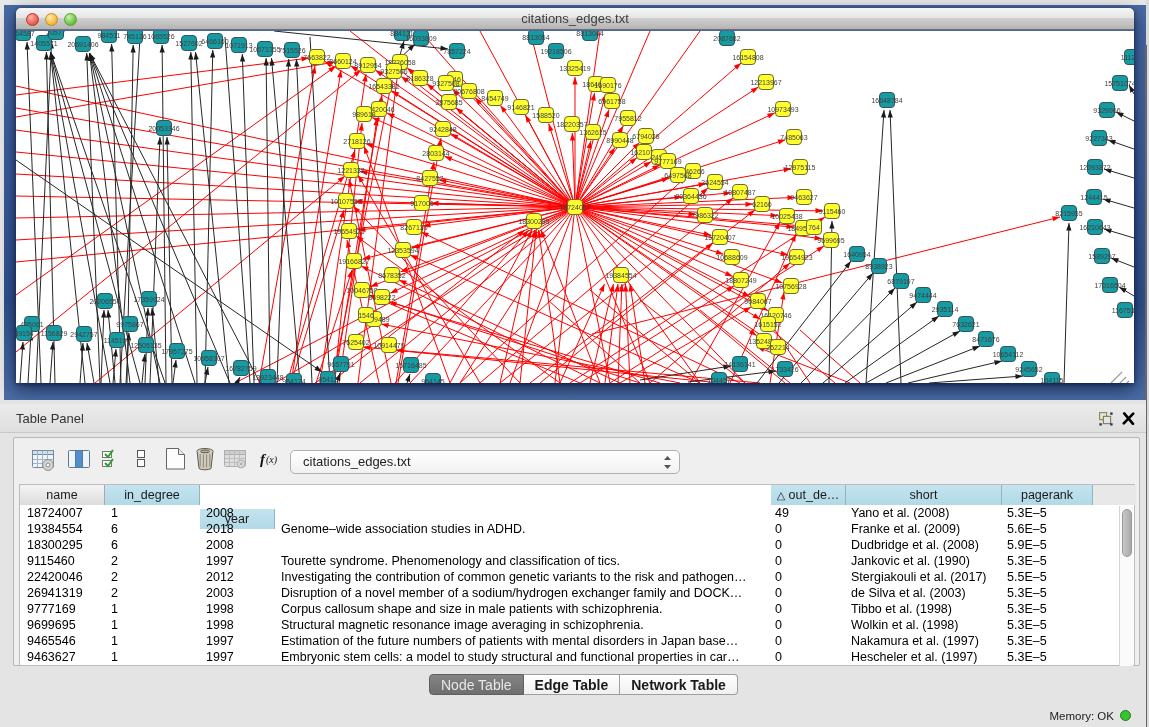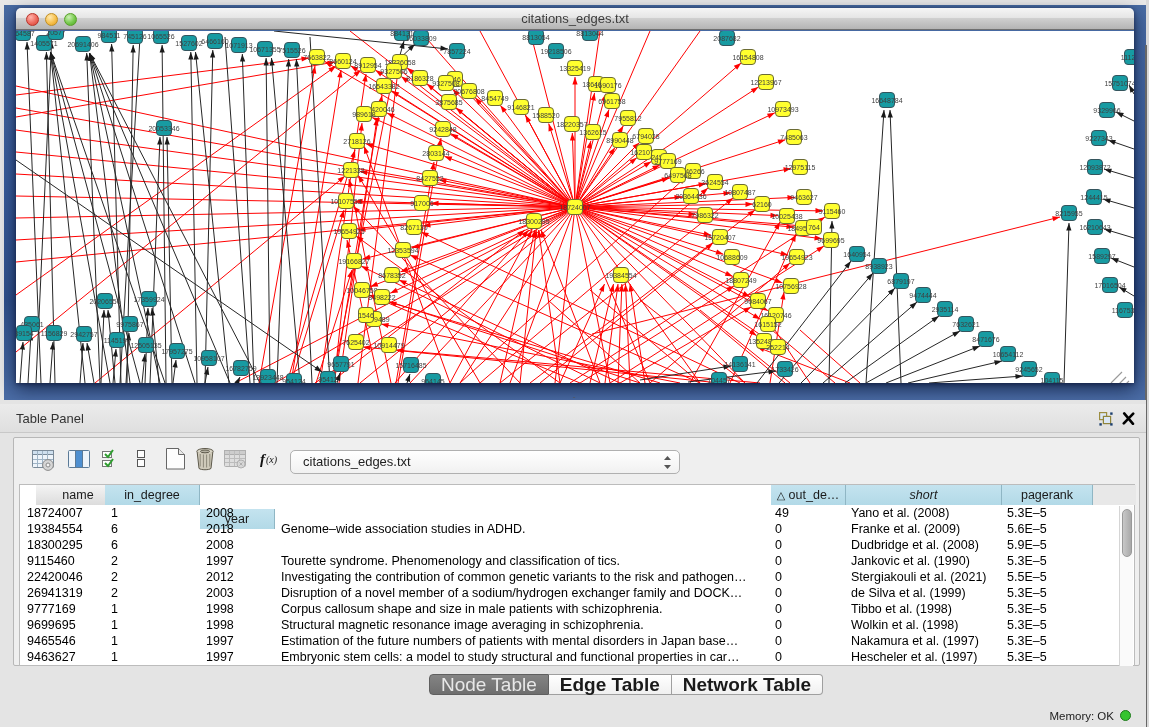--- a/index.html
+++ b/index.html
@@ -16,21 +16,21 @@
 .inner{position:absolute;left:13px;top:37px;width:1127px;height:229px;background:#efefef;border:1px solid #b7b7b7;border-radius:2px}
 .combo{position:absolute;left:276px;top:12px;width:390px;height:24px;background:linear-gradient(180deg,#fff,#f1f1f1);border:1px solid #b0b0b0;border-radius:5px;font-size:13px;color:#222;line-height:22px;padding-left:12px}
 .tbl{position:absolute;left:5px;top:46px;width:1116px;height:182px;background:#fff;border:1px solid #bcbcbc}
 .thead{position:absolute;left:0;top:0;width:100%;height:20px;font-size:12.5px;color:#1a1a1a}
 .th{position:absolute;top:0;height:20px;background:linear-gradient(180deg,#c4e3ef,#b2d9e7);border-right:1px solid #8fb6c4;text-align:center;line-height:20px;overflow:hidden}
 .rows{position:absolute;left:0;top:20px;width:100%;font-size:12.5px;color:#000}
 .row{position:relative;height:16px;line-height:16px;white-space:nowrap}
 .c{position:absolute;top:0;height:16px;overflow:hidden}
 .sb{position:absolute;right:1px;top:21px;width:14px;height:160px;background:#fafafa;border-left:1px solid #d5d5d5}
 .sbt{position:absolute;left:1.5px;top:3px;width:10px;height:48px;background:linear-gradient(90deg,#c8c8c8,#a9a9a9);border-radius:5px;border:1px solid #999}
-.tabs{position:absolute;left:429px;top:274px;height:33px;display:flex;font-size:19px;font-weight:bold}
+.tabs{position:absolute;left:429px;top:274px;height:33px;display:flex;font-size:14px;font-weight:bold}
 .tab{height:21px;line-height:20px;padding:0 11px;background:linear-gradient(180deg,#fff,#f0f0f0);border:1px solid #9f9f9f;border-left:none;color:#1a1a1a}
 .tab.sel{background:linear-gradient(180deg,#848484,#6e6e6e);color:#e8e8e8;border:1px solid #5f5f5f;border-radius:4px 0 0 4px;font-weight:normal}
 .tab.last{border-radius:0 4px 4px 0}
 .mem{position:absolute;right:32px;top:310px;font-size:11.5px;color:#222}
 .gdot{position:absolute;right:15px;top:310px;width:11px;height:11px;border-radius:50%;background:#35c42f;border:1.5px solid #1d7a1a}
 .fico{position:absolute;top:8px}
 svg text{letter-spacing:0}
 </style></head><body>
 <div class="desktop">
  <div class="win">
@@ -609,25 +609,25 @@
 </g>
       </svg>
   <div class="combo">citations_edges.txt
    <svg style="position:absolute;right:7px;top:4px" width="9" height="15" viewBox="0 0 9 15">
           <path d="M4.5 1L8 5H1z" fill="#555"></path>
           <path d="M4.5 14L1 10h7z" fill="#555"></path>
         </svg>
   </div>
   <div class="tbl">
    <div class="thead">
-    <div class="th" style="left:16px;width:85px;background:linear-gradient(180deg,#f4f4f4,#dcdcdc);border-right:1px solid #aaa;">name</div>
+    <div class="th" style="left:0px;width:85px;background:linear-gradient(180deg,#f4f4f4,#dcdcdc);border-right:1px solid #aaa;">name</div>
           <div class="th" style="left:85px;width:95px;">in_degree</div>
           <div class="th" style="left:180px;width:75px;margin-top:24px;">year</div>
           <div class="th" style="left:751px;width:75px;"><span style="font-size:11px">△</span> out_de…</div>
-          <div class="th" style="left:826px;width:156px;font-style:italic;">short</div>
+          <div class="th" style="left:826px;width:156px;">short</div>
           <div class="th" style="left:982px;width:91px;">pagerank</div>
           <div class="th" style="left:1073px;width:43px;background:#e8e8e8;border-right:none"></div>
    </div>
    <div class="rows">
     <div class="row">
             <span class="c" style="left:7px;width:78px">18724007</span>
             <span class="c" style="left:91px;width:80px">1</span>
             <span class="c" style="left:186px;width:60px">2008</span>
             <span class="c" style="left:755px;width:60px">49</span>
             <span class="c" style="left:831px;width:148px">Yano et al. (2008)</span>
@@ -658,30 +658,30 @@
             <span class="c" style="left:755px;width:60px">0</span>
             <span class="c" style="left:831px;width:148px">Jankovic et al. (1990)</span>
             <span class="c" style="left:987px;width:80px">5.3E–5</span>
           </div>
           <div class="row">
             <span class="c" style="left:7px;width:78px">22420046</span>
             <span class="c" style="left:91px;width:80px">2</span>
             <span class="c" style="left:186px;width:60px">2012</span>
             <span class="c" style="left:261px;width:486px">Investigating the contribution of common genetic variants to the risk and pathogen…</span>
             <span class="c" style="left:755px;width:60px">0</span>
-            <span class="c" style="left:831px;width:148px">Stergiakouli et al. (2021)</span>
+            <span class="c" style="left:831px;width:148px">Stergiakouli et al. (2017)</span>
             <span class="c" style="left:987px;width:80px">5.5E–5</span>
           </div>
           <div class="row">
             <span class="c" style="left:7px;width:78px">26941319</span>
             <span class="c" style="left:91px;width:80px">2</span>
             <span class="c" style="left:186px;width:60px">2003</span>
             <span class="c" style="left:261px;width:486px">Disruption of a novel member of a sodium/hydrogen exchanger family and DOCK…</span>
             <span class="c" style="left:755px;width:60px">0</span>
-            <span class="c" style="left:831px;width:148px">de Silva et al. (1999)</span>
+            <span class="c" style="left:831px;width:148px">de Silva et al. (2003)</span>
             <span class="c" style="left:987px;width:80px">5.3E–5</span>
           </div>
           <div class="row">
             <span class="c" style="left:7px;width:78px">9777169</span>
             <span class="c" style="left:91px;width:80px">1</span>
             <span class="c" style="left:186px;width:60px">1998</span>
             <span class="c" style="left:261px;width:486px">Corpus callosum shape and size in male patients with schizophrenia.</span>
             <span class="c" style="left:755px;width:60px">0</span>
             <span class="c" style="left:831px;width:148px">Tibbo et al. (1998)</span>
             <span class="c" style="left:987px;width:80px">5.3E–5</span>

